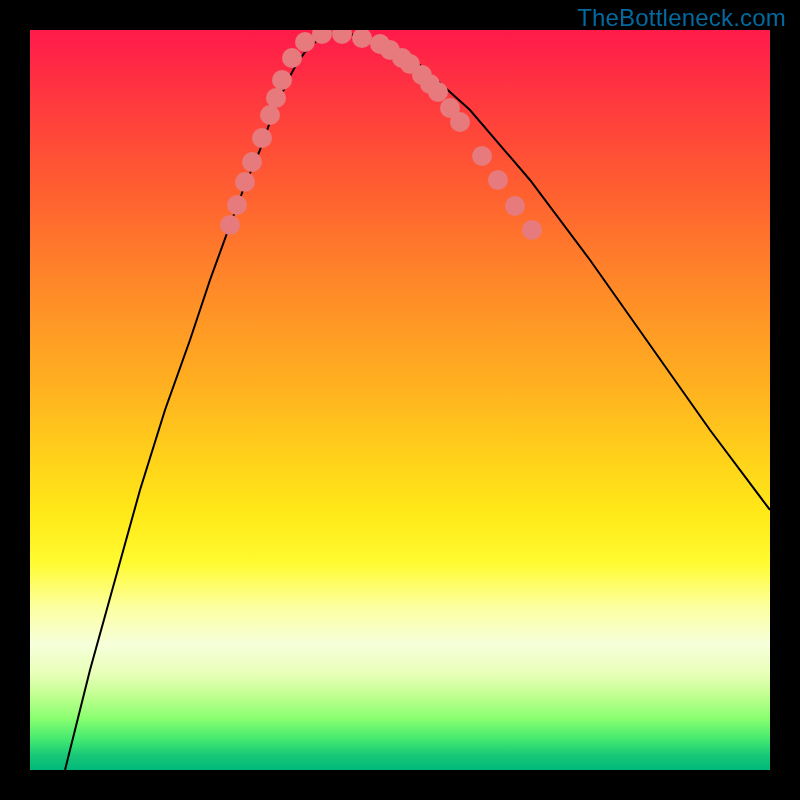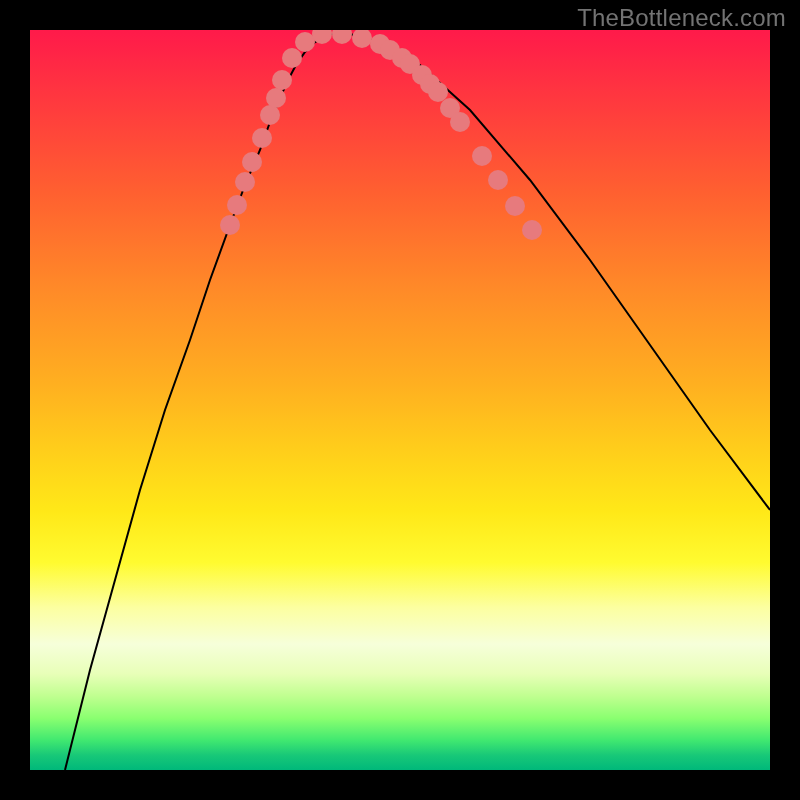--- a/index.html
+++ b/index.html
@@ -48,21 +48,21 @@
     position: absolute;
     left: 0;
     top: 0;
     width: 740px;
     height: 740px;
   }
   .watermark {
     position: absolute;
     top: 4px;
     right: 14px;
-    color: #737373;
+    color: #0369a1;
     font-size: 24px;
     font-weight: 500;
     letter-spacing: 0.2px;
   }
 </style>
 </head>
 <body>
 
 <div class="frame">
   <div class="plot">

